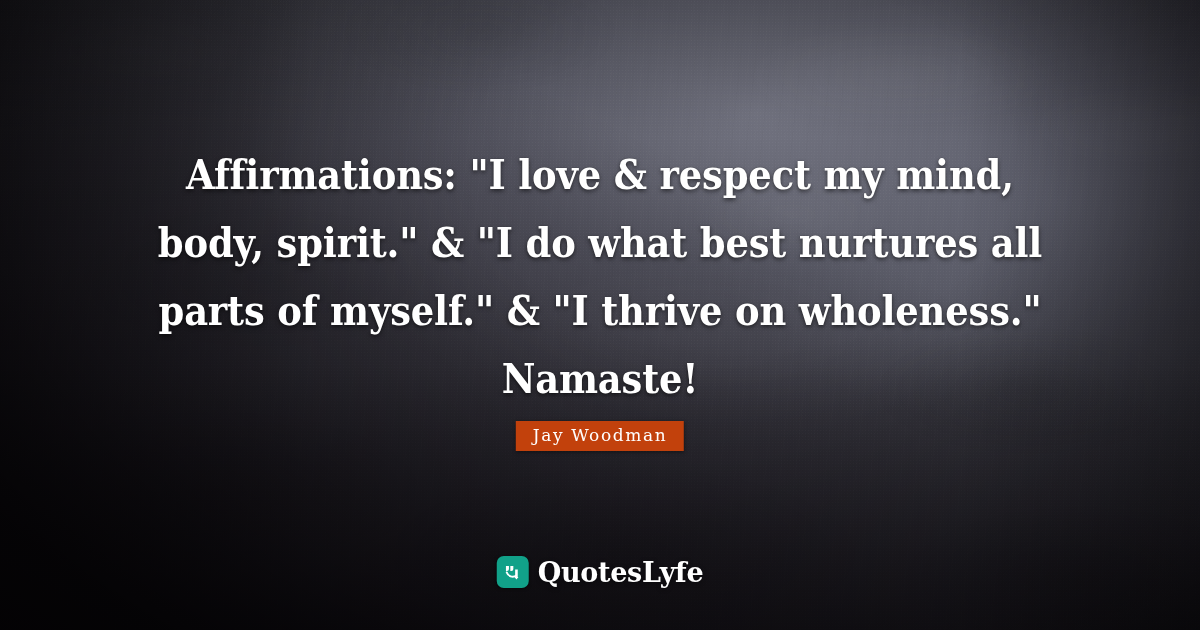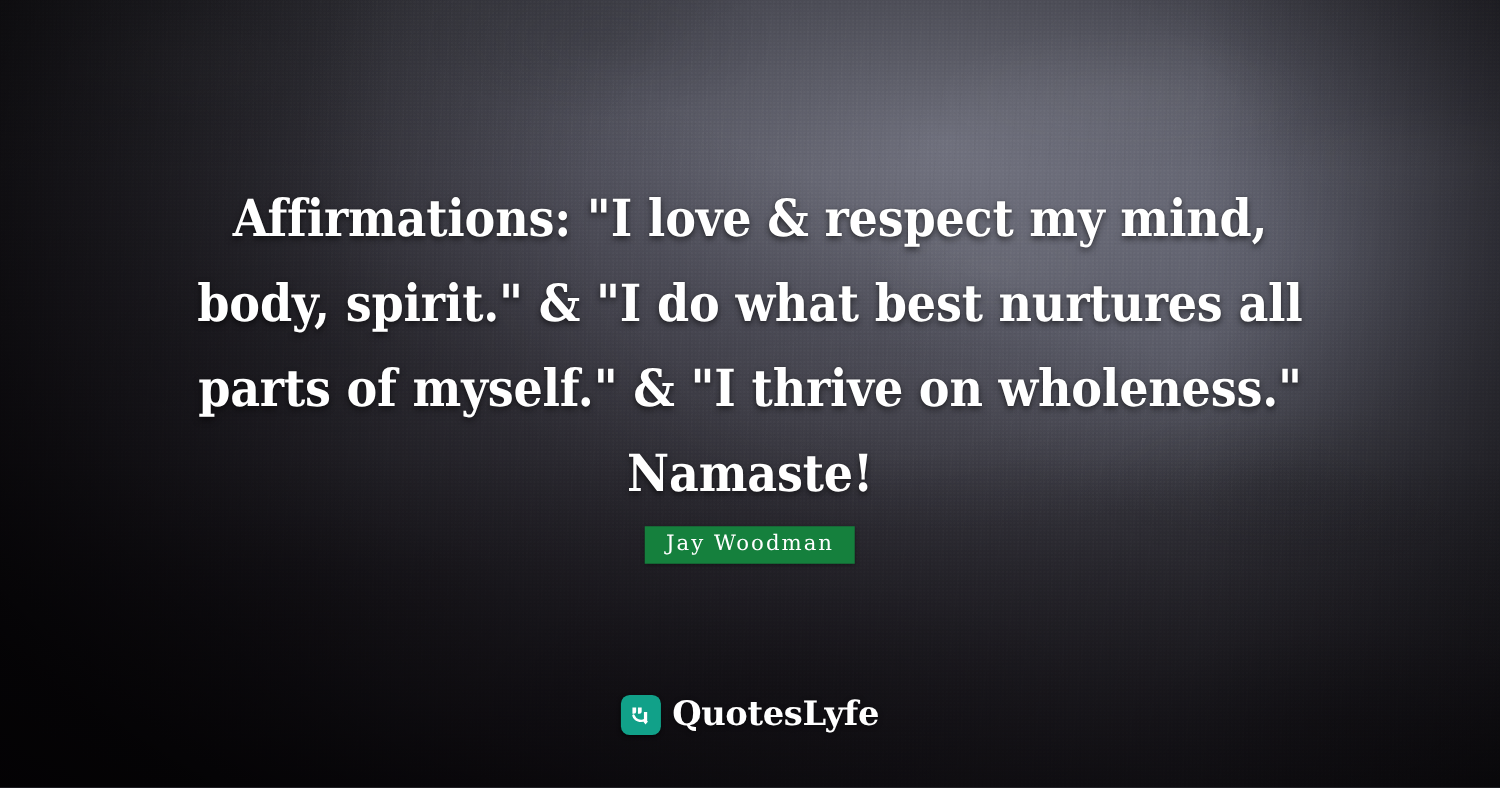--- a/index.html
+++ b/index.html
@@ -116,38 +116,38 @@
     transform-origin: 50% 0;
     text-shadow: 0 2px 5px rgba(0,0,0,0.55), 0 0 1px rgba(0,0,0,0.5);
     white-space: pre-wrap;
   }
 
   #author-badge {
     position: absolute;
     top: 421px;
     left: 50%;
     transform: translateX(-50%);
-    background: #15803d;
+    background: #c2410c;
     color: #ffffff;
     padding: 5px 17px 6px 17px;
     font-family: "DejaVu Serif", "Liberation Serif", serif;
     font-weight: normal;
     font-size: 17px;
     letter-spacing: 1.6px;
     line-height: 19px;
     box-shadow: 0 1px 4px rgba(0,0,0,0.45);
   }
 
   #site-logo {
     position: absolute;
     top: 556px;
     left: 50%;
     transform: translateX(-50%);
     display: flex;
-    align-items: flex-start;
+    align-items: center;
     gap: 9px;
   }
 
   .logo-mark {
     width: 32px;
     height: 32px;
     border-radius: 7px;
     background: #11a189;
     display: flex;
     align-items: center;

